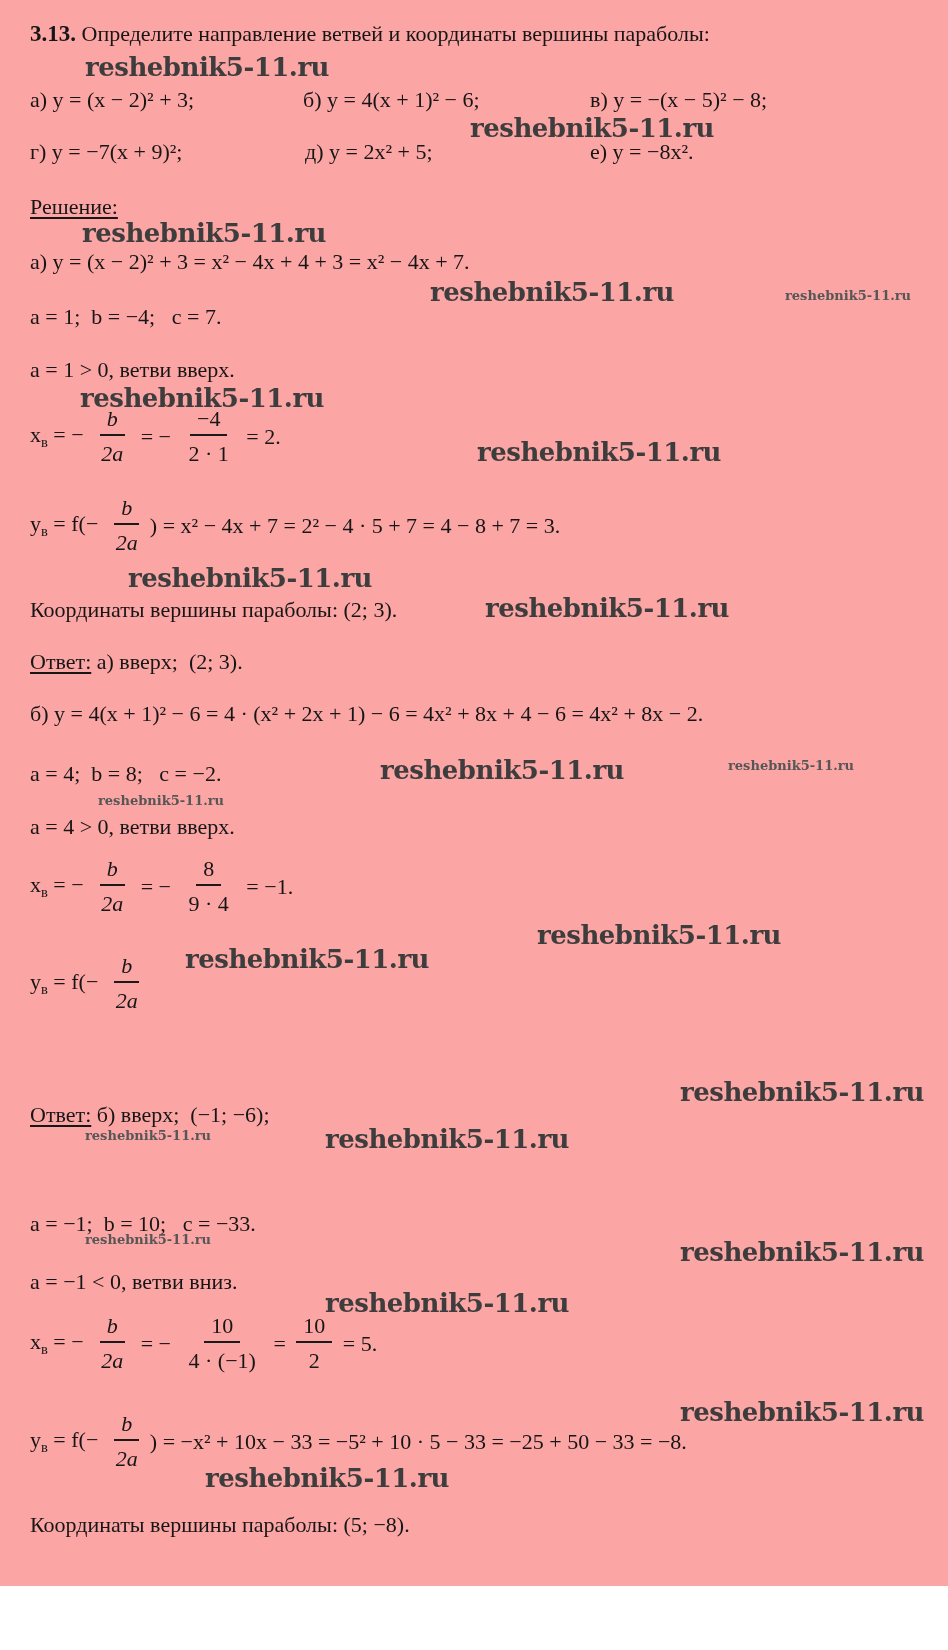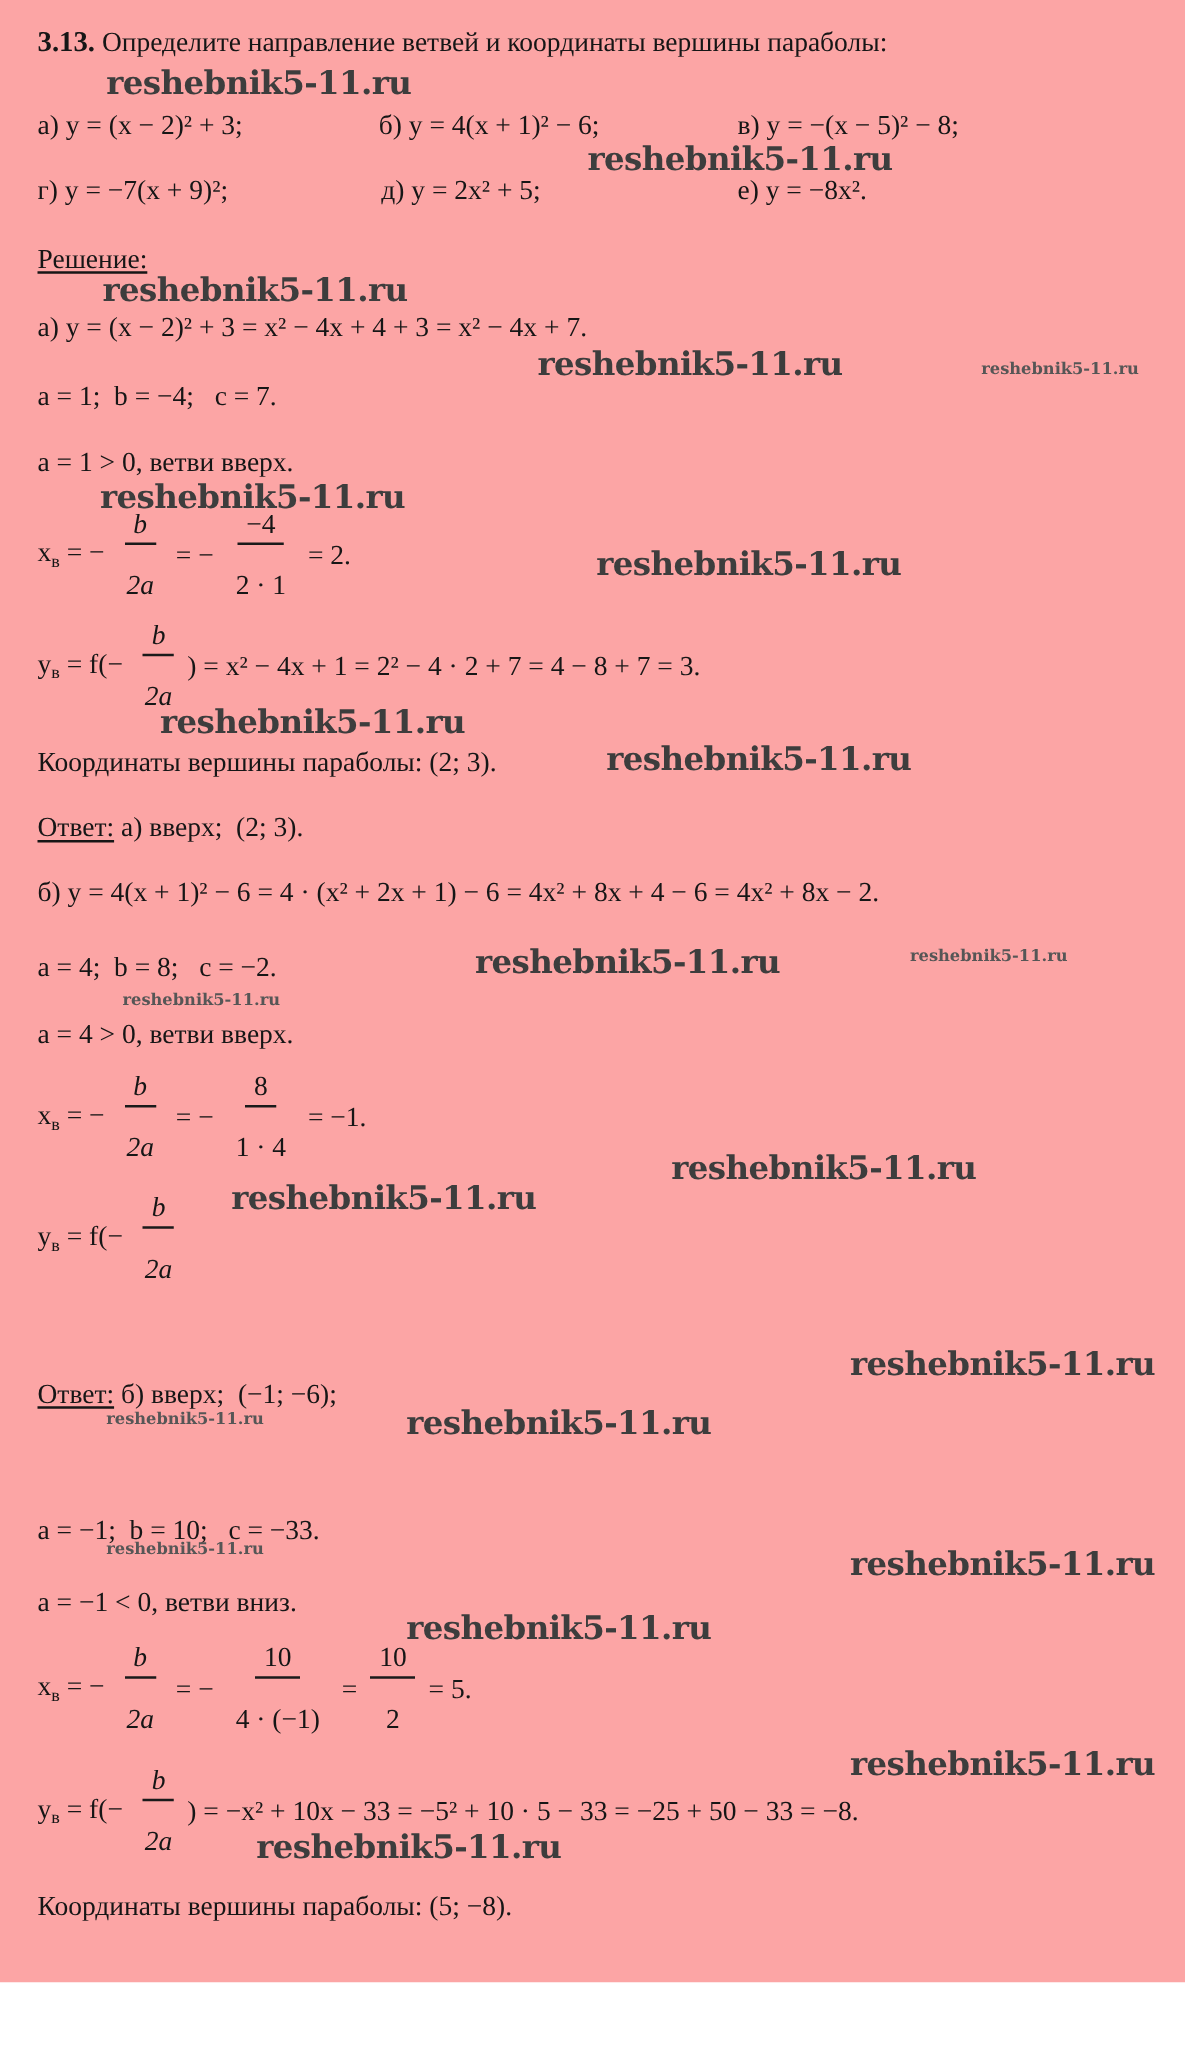--- a/index.html
+++ b/index.html
@@ -9,21 +9,21 @@
     font-family:"Liberation Serif", serif; color:#161616; overflow:hidden;text-decoration:underline;
   }
   .row { position:absolute; font-size:22px; white-space:pre; line-height:1.25; }
   .frm { display:flex; align-items:center; }
   .frm span { white-space:pre; }
   .b { font-weight:bold; font-size:23px; }
   .ul { text-decoration:underline; text-underline-offset:3px; }
   .sub { font-size:0.66em; vertical-align:-0.32em; }
   .frac { display:inline-flex; flex-direction:column; align-items:center; margin:0 5px; line-height:1.15; text-align:center; }
   .frac .num { border-bottom:2px solid #1a1a1a; padding:1px 7px 3px; }
-  .frac .den { padding:19px 7px 1px; }
+  .frac .den { padding:5px 7px 1px; }
   .it { font-style:italic; }
   .wm {
     position:absolute; font-family:"DejaVu Serif", serif; font-weight:bold;
     font-size:26px; letter-spacing:-0.5px; color:#3d3d3d; white-space:nowrap;margin-left:40px;
   }
   .wm-sm { font-size:13px; color:#565656; letter-spacing:0; }
 </style>
 </head>
 <body>
 
@@ -48,35 +48,35 @@
     <span><span>x</span><span class="sub">в</span><span> = − </span></span>
     <span class="frac"><span class="num it">b</span><span class="den it">2a</span></span>
     <span> = − </span>
     <span class="frac"><span class="num">−4</span><span class="den">2 · 1</span></span>
     <span> = 2.</span>
   </div>
 
   <div class="row frm" style="top:494px;left:30px">
     <span><span>y</span><span class="sub">в</span><span> = f(− </span></span>
     <span class="frac"><span class="num it">b</span><span class="den it">2a</span></span>
-    <span>) = x² − 4x + 1 = 2² − 4 · 2 + 7 = 4 − 8 + 7 = 3.</span>
+    <span>) = x² − 4x + 7 = 2² − 4 · 5 + 7 = 4 − 8 + 7 = 3.</span>
   </div>
 
   <div class="row" style="top:596px;left:30px">Координаты вершины параболы: (2; 3).</div>
   <div class="row" style="top:648px;left:30px"><span class="ul">Ответ:</span><span> а) вверх;  (2; 3).</span></div>
 
   <div class="row" style="top:700px;left:30px">б) y = 4(x + 1)² − 6 = 4 · (x² + 2x + 1) − 6 = 4x² + 8x + 4 − 6 = 4x² + 8x − 2.</div>
   <div class="row" style="top:760px;left:30px">a = 4;  b = 8;   c = −2.</div>
   <div class="row" style="top:813px;left:30px">a = 4 &gt; 0, ветви вверх.</div>
 
   <div class="row frm" style="top:855px;left:30px">
     <span><span>x</span><span class="sub">в</span><span> = − </span></span>
     <span class="frac"><span class="num it">b</span><span class="den it">2a</span></span>
     <span> = − </span>
-    <span class="frac"><span class="num">8</span><span class="den">1 · 4</span></span>
+    <span class="frac"><span class="num">8</span><span class="den">9 · 4</span></span>
     <span> = −1.</span>
   </div>
 
   <div class="row frm" style="top:952px;left:30px">
     <span><span>y</span><span class="sub">в</span><span> = f(− </span></span>
     <span class="frac"><span class="num it">b</span><span class="den it">2a</span></span>
   </div>
 
   <div class="row" style="top:1101px;left:30px"><span class="ul">Ответ:</span><span> б) вверх;  (−1; −6);</span></div>
 

